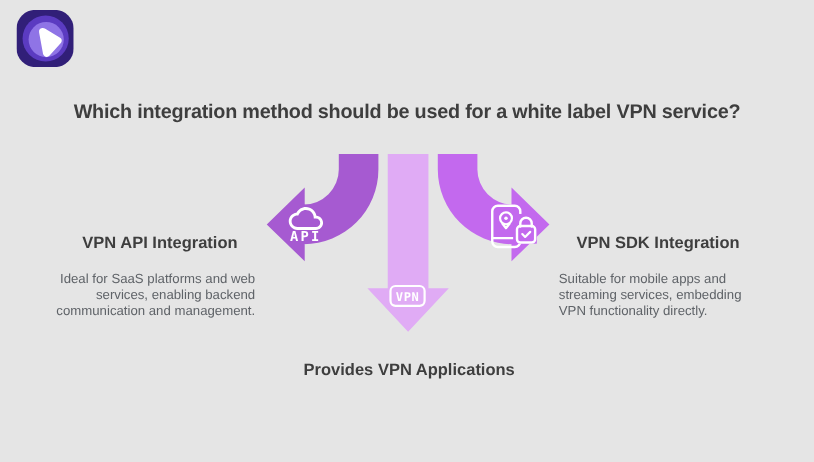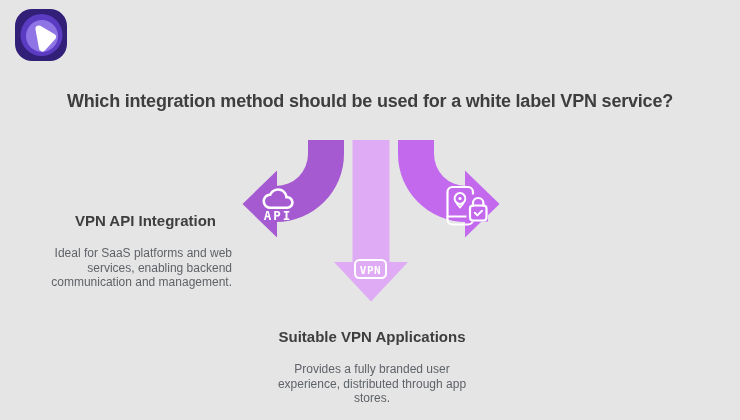--- a/index.html
+++ b/index.html
@@ -61,19 +61,22 @@
       <rect x="470" y="205.5" width="16.5" height="15" rx="3"></rect>
       <path d="M 474.8,212.8 L 477.4,215.4 L 482,210.8" stroke-width="2"></path>
     </g>
   </svg>
 
   <div class="block block-api">
     <h2>VPN API Integration</h2>
     <p>Ideal for SaaS platforms and web services, enabling backend communication and management.</p>
   </div>
 
+  <div class="block block-sdk">
+    <h2>VPN SDK Integration</h2>
+    <p>Suitable for mobile apps and streaming services, embedding VPN functionality directly.</p>
+  </div>
 
   <div class="block block-app">
-    <h2>Suitable VPN Applications</h2>
-    <p>Provides a fully branded user experience, distributed through app stores.</p>
+    <h2>Provides VPN Applications</h2>
   </div>
 
 </div>
 
 </body></html>

